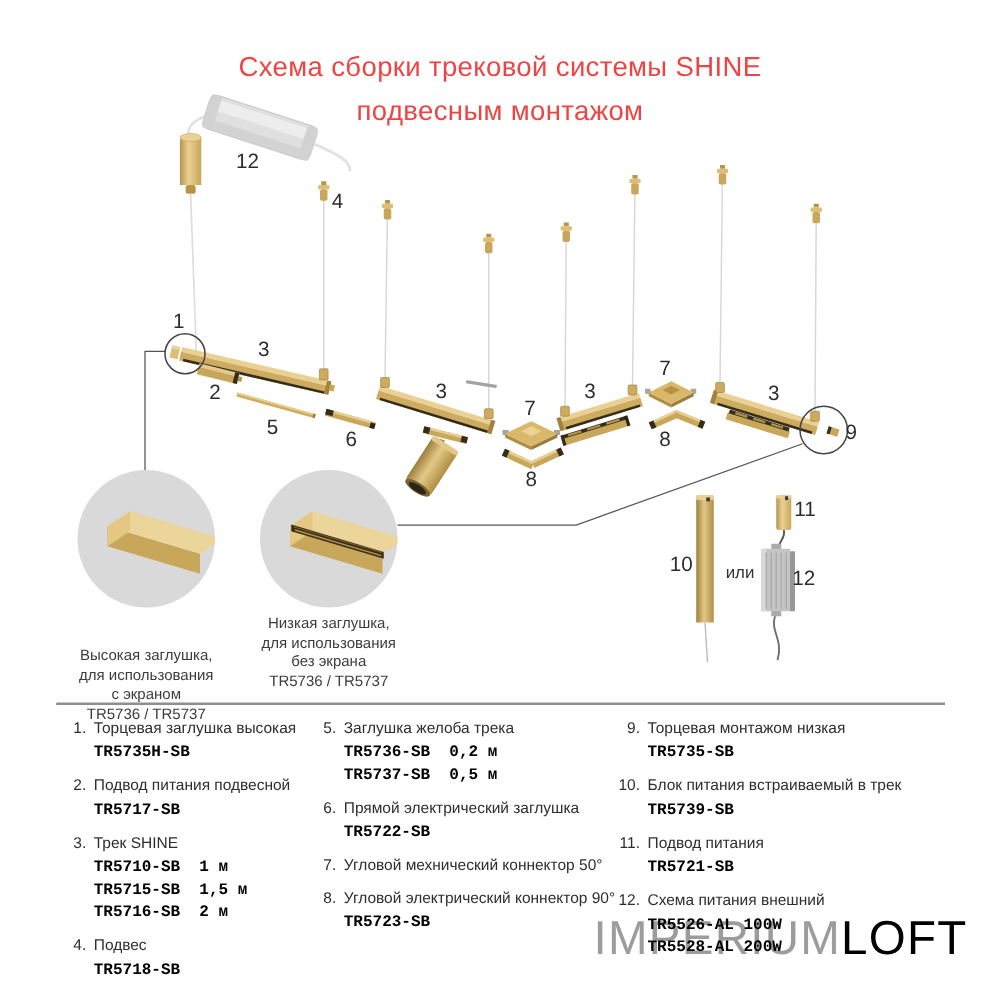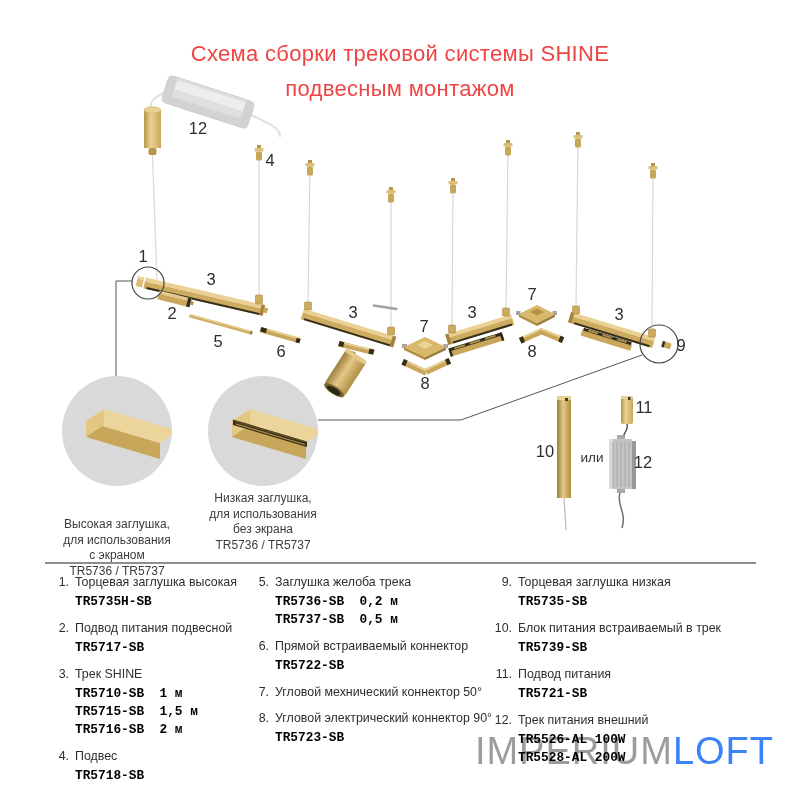--- a/index.html
+++ b/index.html
@@ -21,21 +21,21 @@
   .pcol-2{left:246px;width:250px;}
   .pcol-3{left:489px;width:300px;}
   .pitem{margin-bottom:8px;}
   .pline{display:flex;line-height:18px;margin-bottom:2px;}
   .pnum{width:23px;text-align:right;flex:none;margin-right:6px;}
   .pname{white-space:nowrap;}
   .pcode{font-weight:bold;color:#000;margin-left:29px;line-height:18px;
          font-size:12.8px;white-space:pre;font-family:Liberation Mono, monospace;}
   .watermark{position:absolute;top:730px;right:26px;font-size:38px;color:#9c9c9c;
              letter-spacing:1px;z-index:0;}
-  .watermark .accent{color:#3b82f6;}
+  .watermark .accent{color:#000000;}
 </style>
 </head>
 <body>
 
 <div class="stage">
 
   <div class="title">
     <div>Схема сборки трековой системы SHINE</div>
     <div>подвесным монтажом</div>
   </div>
@@ -412,21 +412,21 @@
         <div class="pline">
             <span class="pnum">5.</span>
             <span class="pname">Заглушка желоба трека</span>
           </div>
         <div class="pcode">TR5736-SB  0,2 м</div>
         <div class="pcode">TR5737-SB  0,5 м</div>
       </div>
       <div class="pitem">
         <div class="pline">
             <span class="pnum">6.</span>
-            <span class="pname">Прямой встраиваемый коннектор</span>
+            <span class="pname">Прямой электрический заглушка</span>
           </div>
         <div class="pcode">TR5722-SB</div>
       </div>
       <div class="pitem">
         <div class="pline">
             <span class="pnum">7.</span>
             <span class="pname">Угловой мехнический коннектор 50°</span>
           </div>
       </div>
       <div class="pitem">
@@ -435,42 +435,42 @@
             <span class="pname">Угловой электрический коннектор 90°</span>
           </div>
         <div class="pcode">TR5723-SB</div>
       </div>
     </div>
 
     <div class="pcol pcol-3">
       <div class="pitem">
         <div class="pline">
             <span class="pnum">9.</span>
-            <span class="pname">Торцевая заглушка низкая</span>
+            <span class="pname">Торцевая монтажом низкая</span>
           </div>
         <div class="pcode">TR5735-SB</div>
       </div>
       <div class="pitem">
         <div class="pline">
             <span class="pnum">10.</span>
             <span class="pname">Блок питания встраиваемый в трек</span>
           </div>
         <div class="pcode">TR5739-SB</div>
       </div>
       <div class="pitem">
         <div class="pline">
             <span class="pnum">11.</span>
             <span class="pname">Подвод питания</span>
           </div>
         <div class="pcode">TR5721-SB</div>
       </div>
       <div class="pitem">
         <div class="pline">
             <span class="pnum">12.</span>
-            <span class="pname">Трек питания внешний</span>
+            <span class="pname">Схема питания внешний</span>
           </div>
         <div class="pcode">TR5526-AL 100W</div>
         <div class="pcode">TR5528-AL 200W</div>
       </div>
     </div>
 
   </div>
 </div>
 
 </body></html>

